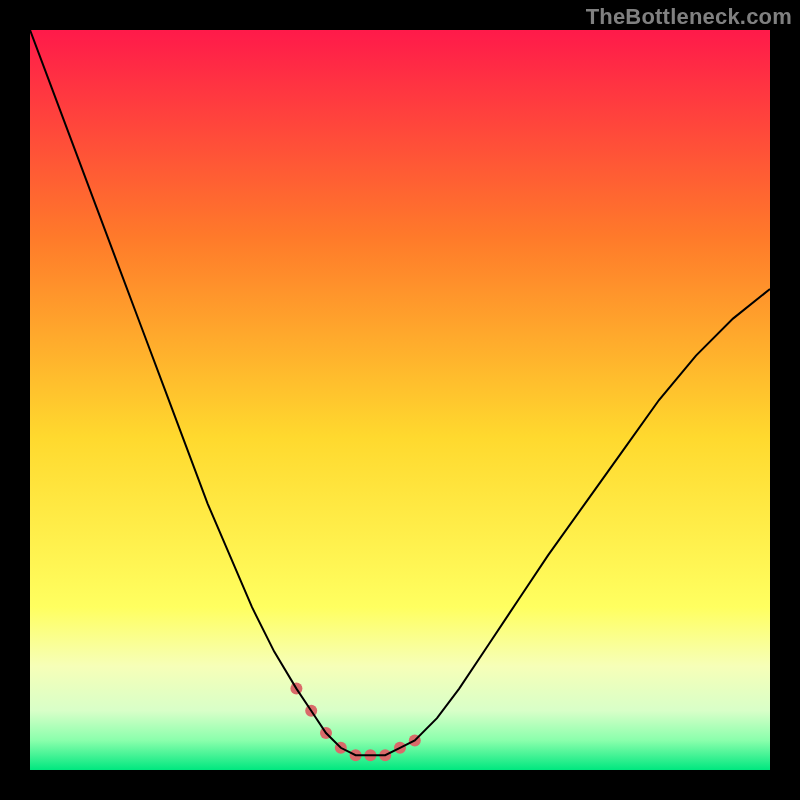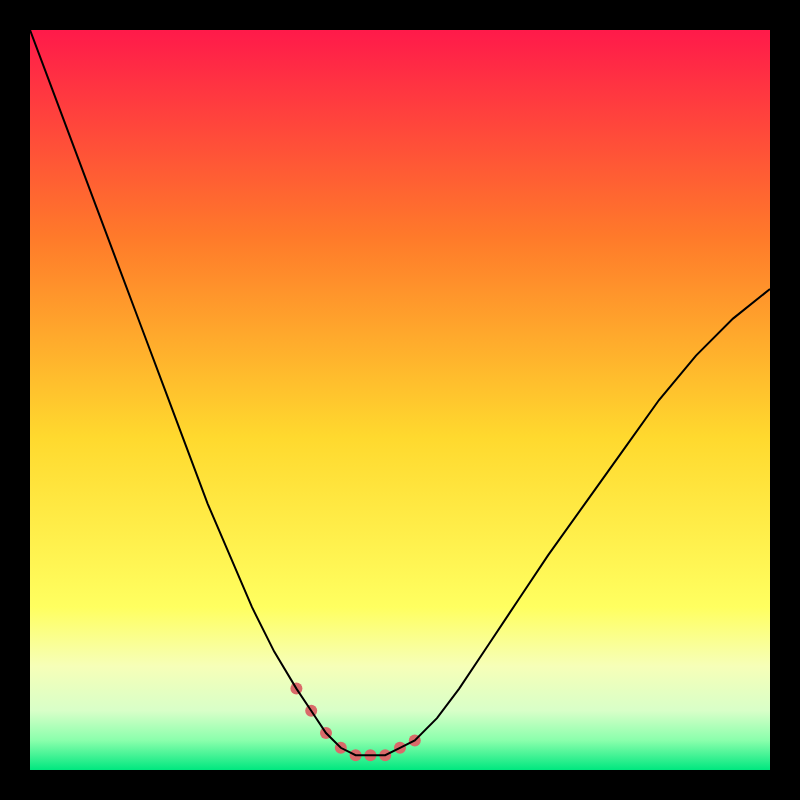--- a/index.html
+++ b/index.html
@@ -35,20 +35,21 @@
   }
   .gradient-bg {
     width: 740px;
     height: 740px;
   }
 </style>
 </head>
 <body>
 
 <div class="frame">
+  <div class="watermark">TheBottleneck.com</div>
 
   <div class="plot">
     <svg viewBox="0 0 740 740" preserveAspectRatio="none">
       <defs>
         <linearGradient id="bg-grad" x1="0" y1="0" x2="0" y2="1">
           <stop offset="0%" stop-color="#ff1a4a"></stop>
           <stop offset="28%" stop-color="#ff7a2a"></stop>
           <stop offset="55%" stop-color="#ffd92e"></stop>
           <stop offset="78%" stop-color="#ffff60"></stop>
           <stop offset="86%" stop-color="#f6ffb8"></stop>

